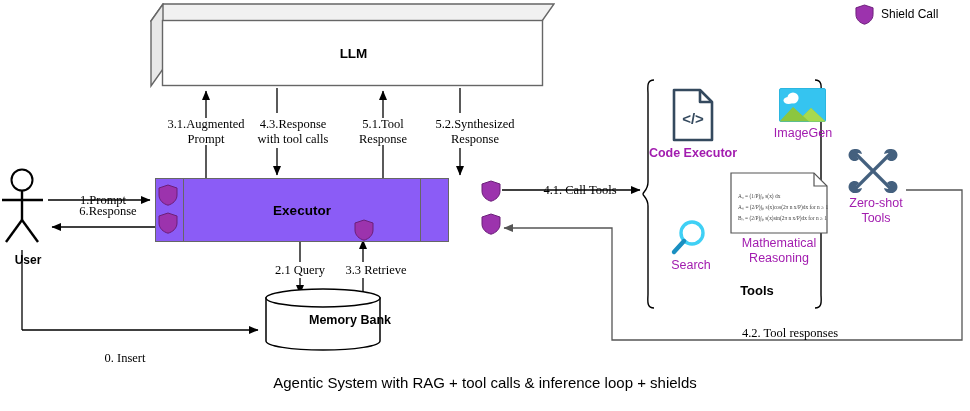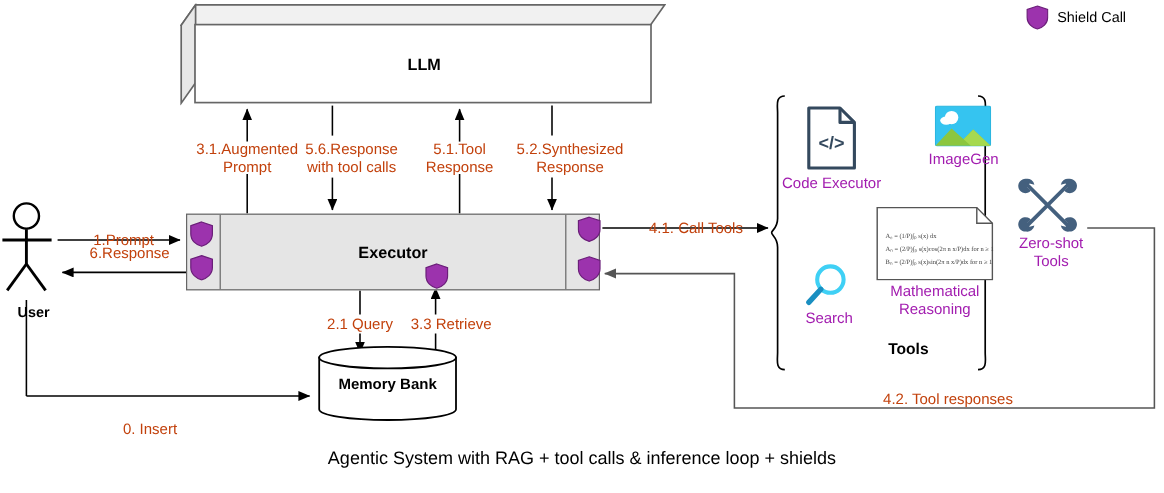--- a/index.html
+++ b/index.html
@@ -15,38 +15,39 @@
     height:411px;
     overflow:hidden;
     background:#ffffff;
   }
   #wires{position:absolute;left:0;top:0;width:970px;height:411px;pointer-events:none;}
 
   .lbl{
     position:absolute;
     font-size:12.5px;
     line-height:14.5px;
-    color:#c2410c;
+    color:#000000;
     text-align:center;
     white-space:nowrap;
+    font-family:Liberation Serif, serif;
   }
   .lbl.wrap{white-space:normal;}
 
   
   #llm-box{position:absolute;left:150px;top:3px;width:405px;height:85px;text-align:right;}
   #llm-title{
     position:absolute;left:12px;top:18px;width:383px;height:65px;
     display:flex;align-items:center;justify-content:center;
     font-size:13.5px;font-weight:bold;
   }
 
   
   #executor{
-    position:absolute;left:155px;top:178px;width:345px;height:64px;
-    border:1.4px solid #666;box-sizing:border-box;background:#e5e5e5;
+    position:absolute;left:155px;top:178px;width:294px;height:64px;
+    border:1.4px solid #666;box-sizing:border-box;background:#8b5cf6;
   }
   #exec-left-div{position:absolute;left:27px;top:0;width:1.4px;height:100%;background:#666;}
   #exec-right-div{position:absolute;right:27px;top:0;width:1.4px;height:100%;background:#666;}
   #exec-title{
     position:absolute;left:0;top:0;width:100%;height:100%;
     display:flex;align-items:center;justify-content:center;
     font-size:13.5px;font-weight:bold;
   }
 
   
@@ -55,21 +56,21 @@
 
   
   #user{position:absolute;left:0px;top:168px;width:60px;height:80px;}
   #user-label{position:absolute;left:2px;top:253px;width:52px;font-size:12px;font-weight:bold;text-align:center;}
 
   
   #memory{position:absolute;left:265px;top:288px;width:116px;height:63px;}
   #memory-label{
     position:absolute;left:265px;top:288px;width:116px;height:63px;
     display:flex;align-items:center;justify-content:center;
-    font-size:12.5px;font-weight:bold;
+    font-size:12.5px;font-weight:bold;padding-left:27px;
   }
 
   
   #tools-panel{position:absolute;left:642px;top:78px;width:185px;height:232px;}
   .tool-ico{position:absolute;}
   .tool-cap{position:absolute;font-size:12.5px;line-height:14.5px;text-align:center;color:#a21caf;}
   #tools-title{position:absolute;left:702px;top:283px;width:110px;text-align:center;font-size:13px;font-weight:bold;}
 
   
   #legend{position:absolute;left:855px;top:3px;width:112px;height:26px;}
@@ -134,21 +135,21 @@
       <rect x="12.5" y="17.5" width="380" height="65" fill="#ffffff" stroke="#666" stroke-width="1.4"></rect>
     </svg>
     <div id="llm-title">LLM</div>
   </div>
 
   <div class="lbl wrap" style="left:146px;top:117px;width:120px;">
     <span>3.1.Augmented</span><br>
     <span>Prompt</span>
   </div>
   <div class="lbl wrap" style="left:232px;top:117px;width:122px;">
-    <span>5.6.Response</span><br>
+    <span>4.3.Response</span><br>
     <span>with tool calls</span>
   </div>
   <div class="lbl wrap" style="left:340px;top:117px;width:86px;">
     <span>5.1.Tool</span><br>
     <span>Response</span>
   </div>
   <div class="lbl wrap" style="left:418px;top:117px;width:114px;">
     <span>5.2.Synthesized</span><br>
     <span>Response</span>
   </div>
@@ -223,21 +224,21 @@
     </svg>
   </div>
 
   <div class="tool-ico" style="left:672px;top:88px;">
     <svg width="42" height="54" viewBox="0 0 42 54">
       <path d="M2 2 L28 2 L40 14 L40 52 L2 52 Z" fill="#fff" stroke="#34495e" stroke-width="2.6" stroke-linejoin="round"></path>
       <path d="M28 2 L28 14 L40 14" fill="none" stroke="#34495e" stroke-width="2.6" stroke-linejoin="round"></path>
       <text x="21" y="36" font-size="15" font-weight="bold" font-family="'Liberation Sans',sans-serif" fill="#34495e" text-anchor="middle">&lt;/&gt;</text>
     </svg>
   </div>
-  <div class="tool-cap" style="left:645px;top:146px;width:96px;">Code Executor</div>
+  <div class="tool-cap" style="left:645px;top:146px;width:96px;font-weight:bold;">Code Executor</div>
 
   <div class="tool-ico" style="left:779px;top:88px;">
     <svg width="47" height="34" viewBox="0 0 47 34">
       <rect x="0.5" y="0.5" width="46" height="33" rx="1.5" fill="#35c4f0" stroke="#2bb6e0" stroke-width="1"></rect>
       <circle cx="14" cy="10" r="5.6" fill="#ffffff"></circle>
       <ellipse cx="9.5" cy="12.5" rx="5" ry="3.4" fill="#ffffff"></ellipse>
       <path d="M0.5 33.5 L14 19 L24 28 L32 20 L46.5 33.5 Z" fill="#8cc63f"></path>
       <path d="M24 28 L32 20 L46.5 33.5 L30 33.5 Z" fill="#a6d94f"></path>
     </svg>
   </div>

